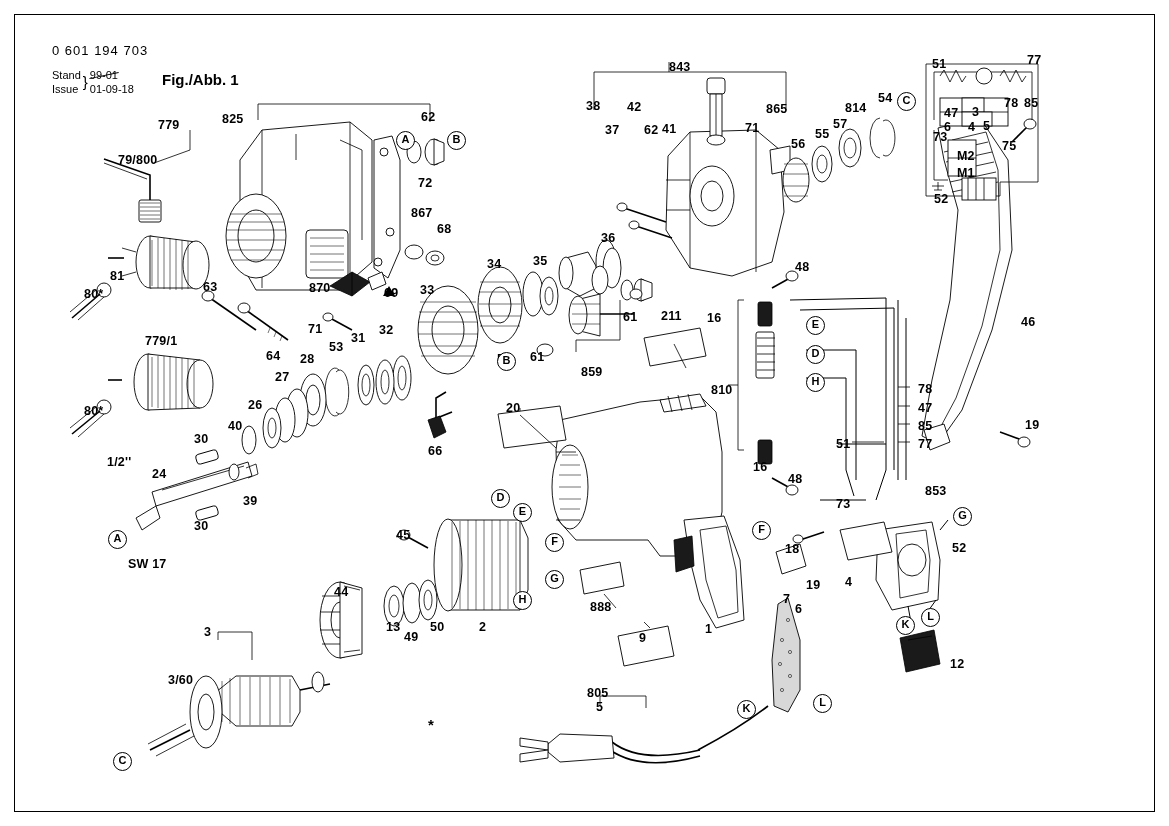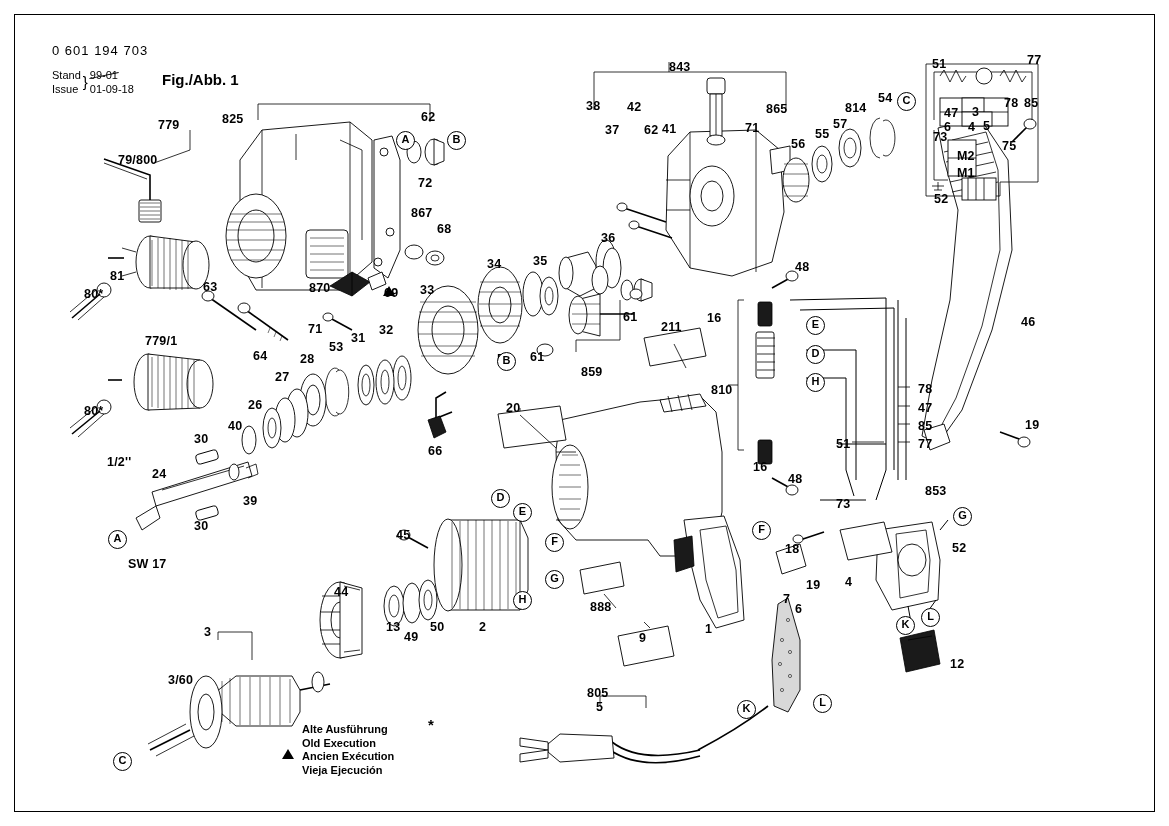--- a/index.html
+++ b/index.html
@@ -575,27 +575,27 @@
       <div class="lbl" style="left: 248px; top: 398px;">26</div>
       <div class="lbl" style="left: 228px; top: 419px;">40</div>
       <div class="lbl" style="left: 194px; top: 432px;">30</div>
       <div class="lbl" style="left: 194px; top: 519px;">30</div>
       <div class="lbl" style="left: 243px; top: 494px;">39</div>
       <div class="lbl" style="left: 152px; top: 467px;">24</div>
       <div class="lbl" style="left: 107px; top: 455px;">1/2''</div>
       <div class="lbl" style="left: 128px; top: 557px;">SW 17</div>
       <div class="lbl" style="left: 145px; top: 334px;">779/1</div>
       <div class="lbl" style="left: 84px; top: 404px;">80*</div>
-      <div class="lbl" style="left: 253px; top: 349px;">64</div>
+      <div class="lbl" style="left: 266px; top: 349px;">64</div>
       <div class="lbl" style="left: 428px; top: 444px;">66</div>
       <div class="lbl" style="left: 530px; top: 350px;">61</div>
       <div class="lbl" style="left: 497px; top: 352px;">B</div>
       <div class="lbl" style="left: 581px; top: 365px;">859</div>
       <div class="lbl" style="left: 623px; top: 310px;">61</div>
-      <div class="lbl" style="left: 661px; top: 320px;">211</div>
+      <div class="lbl" style="left: 661px; top: 309px;">211</div>
       <div class="lbl" style="left: 506px; top: 401px;">20</div>
       <div class="lbl" style="left: 396px; top: 528px;">45</div>
       <div class="lbl" style="left: 334px; top: 585px;">44</div>
       <div class="lbl" style="left: 386px; top: 620px;">13</div>
       <div class="lbl" style="left: 404px; top: 630px;">49</div>
       <div class="lbl" style="left: 430px; top: 620px;">50</div>
       <div class="lbl" style="left: 479px; top: 620px;">2</div>
       <div class="lbl" style="left: 590px; top: 600px;">888</div>
       <div class="lbl" style="left: 204px; top: 625px;">3</div>
       <div class="lbl" style="left: 168px; top: 673px;">3/60</div>
@@ -670,23 +670,16 @@
       <div class="circ" style="left: 896px; top: 616px;">K</div>
       <div class="circ" style="left: 108px; top: 530px;">A</div>
       <div class="circ" style="left: 113px; top: 752px;">C</div>
       <div class="circ" style="left: 737px; top: 700px;">K</div>
       <div class="circ" style="left: 813px; top: 694px;">L</div>
       <div class="circ" style="left: 497px; top: 352px;">B</div>
     </div>
 
   <div class="tri" style="left:383px; top:286px;"></div>
 
-  <div class="legend" style="left:302px; top:723px;">
-    <div class="tri" style="left:-20px; top:26px;"></div>
-    <div>Alte Ausführung</div>
-    <div>Old Execution</div>
-    <div>Ancien Exécution</div>
-    <div>Vieja Ejecución</div>
-  </div>
 
   <div class="star" style="left:428px; top:716px;">*</div>
 
 </div>
 
 </body></html>

